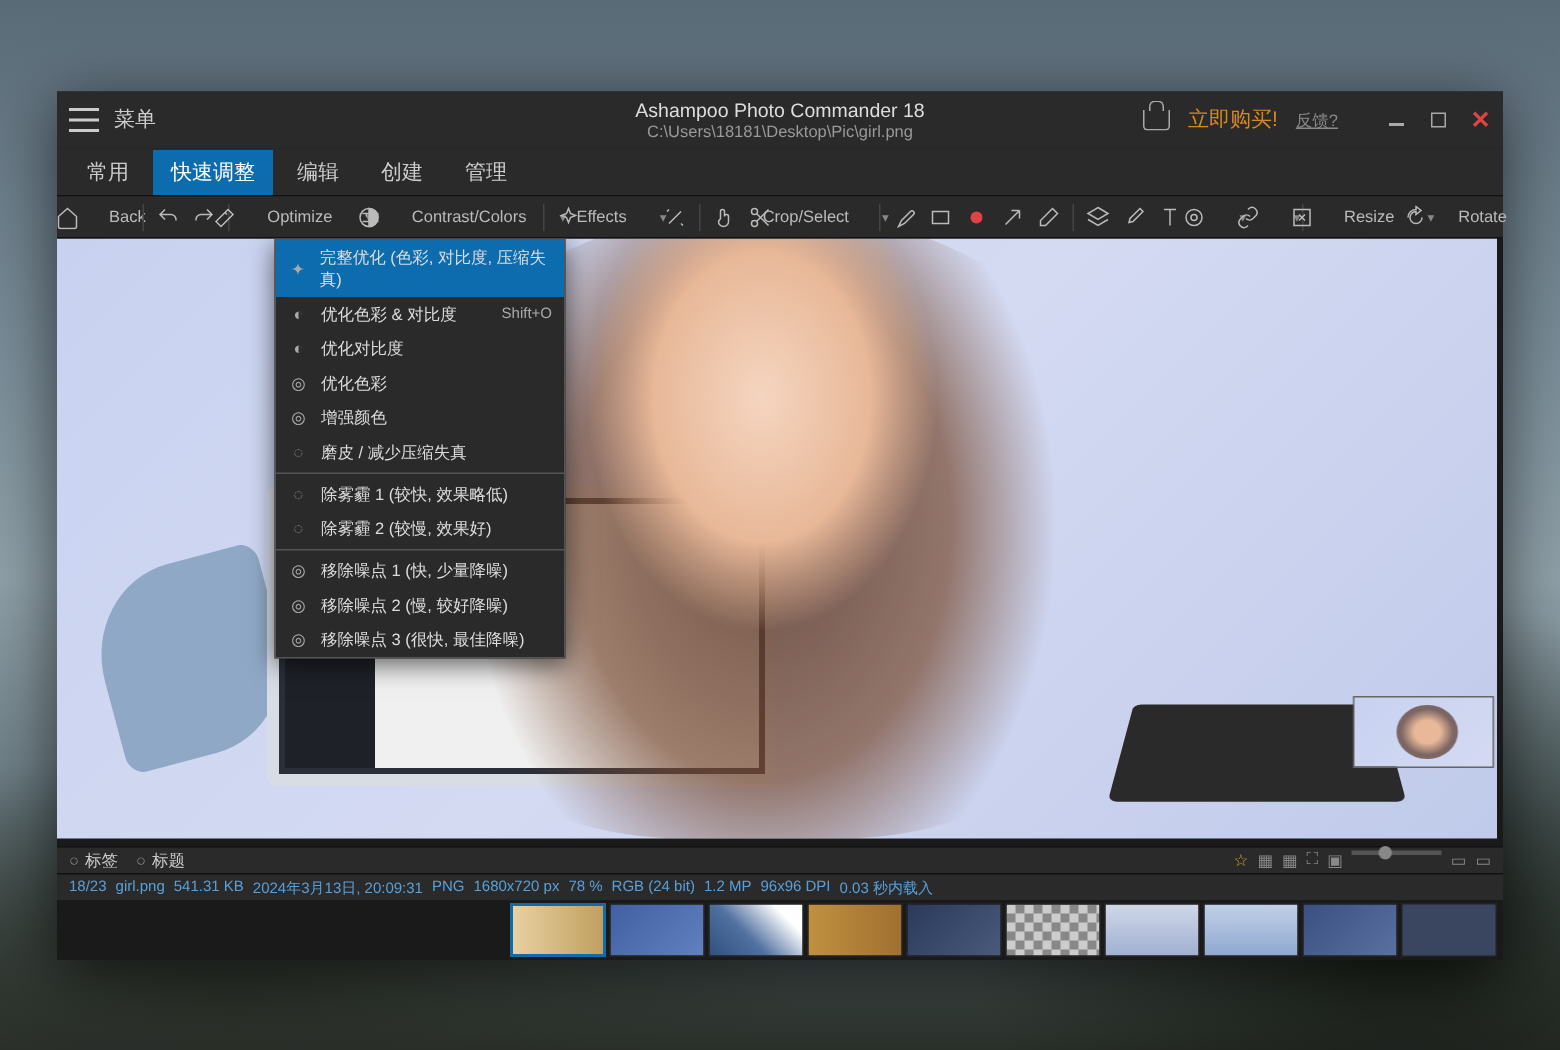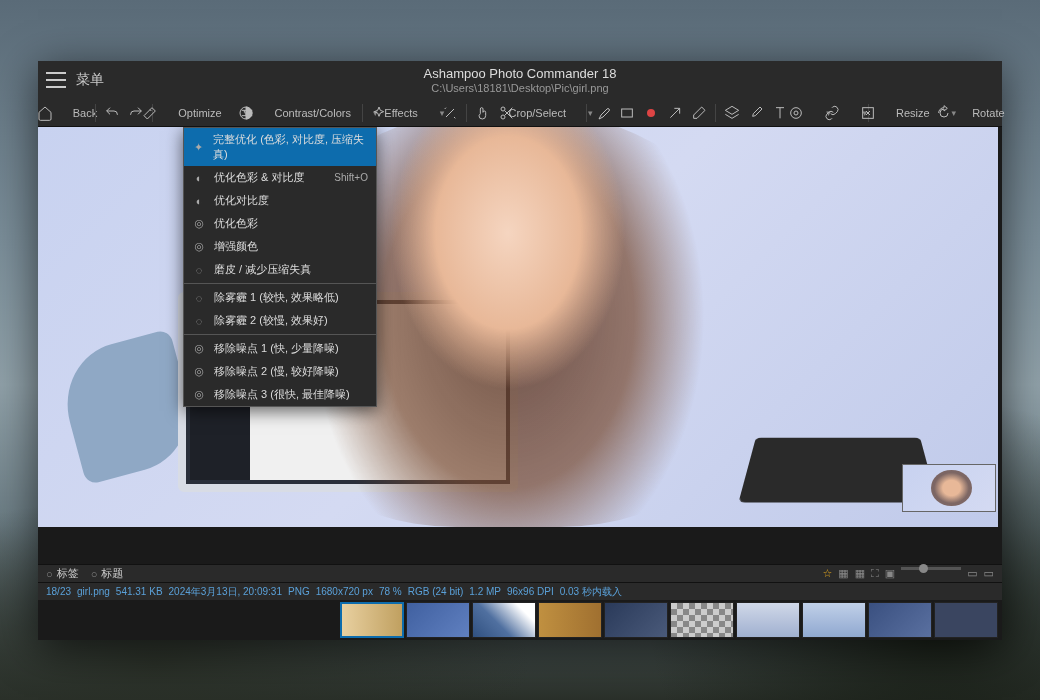--- a/index.html
+++ b/index.html
@@ -90,22 +90,43 @@
     <div class="hamburger">
         <span></span>
         <span></span>
         <span></span>
       </div>
     <span class="menu-label">菜单</span>
     <div class="title-center">
       <div class="app-title">Ashampoo Photo Commander 18</div>
       <div class="app-path">C:\Users\18181\Desktop\Pic\girl.png</div>
     </div>
-  </div>
-
+    <div class="title-right">
+      <div class="cart-icon"></div>
+      <span class="buy-now">立即购买!</span>
+      <span class="feedback">反馈?</span>
+      <div class="win-controls">
+        <div class="win-btn">
+            <div class="win-min"></div>
+          </div>
+        <div class="win-btn">
+            <div class="win-max"></div>
+          </div>
+        <div class="win-btn win-close">✕</div>
+      </div>
+    </div>
+  </div>
+
+  <div class="menubar">
+    <div class="menu-item">常用</div>
+    <div class="menu-item active">快速调整</div>
+    <div class="menu-item">编辑</div>
+    <div class="menu-item">创建</div>
+    <div class="menu-item">管理</div>
+  </div>
 
   <div class="toolbar">
     <div class="tool-btn">
         <span class="tool-icon">
           <svg viewBox="0 0 24 24">
             <path d="M3 11l9-8 9 8v10a2 2 0 01-2 2H5a2 2 0 01-2-2z"></path>
           </svg>
         </span>
         <span>Back</span>
       </div>

